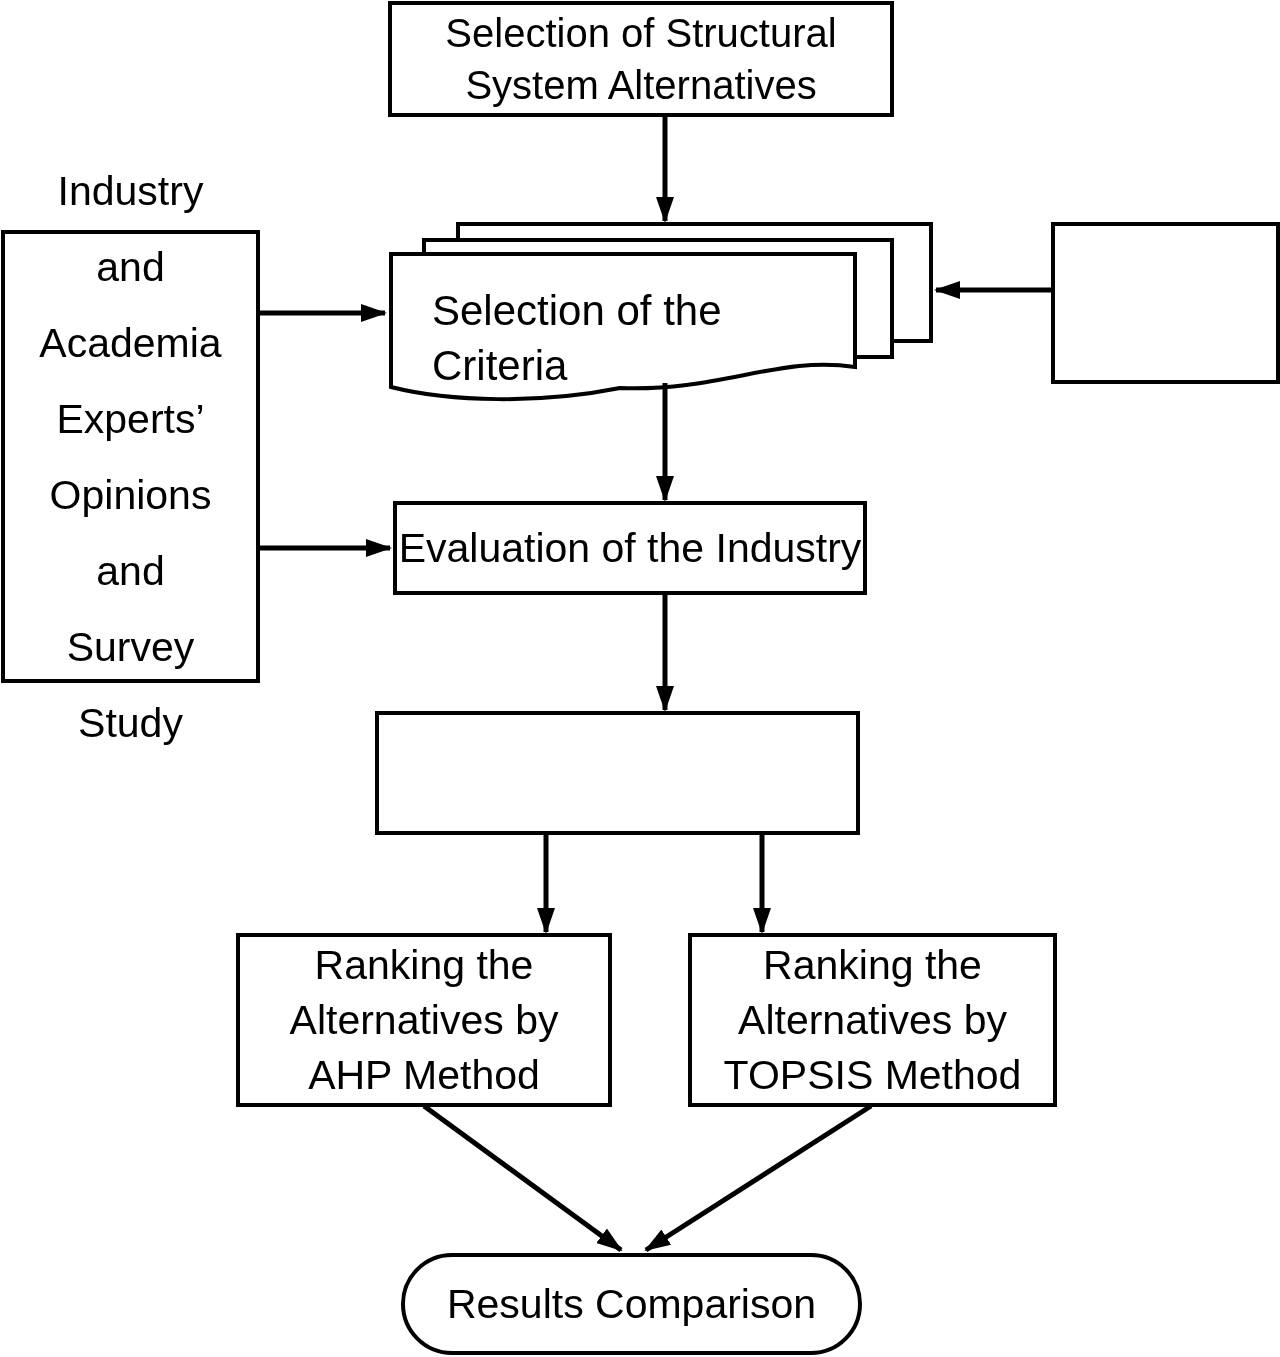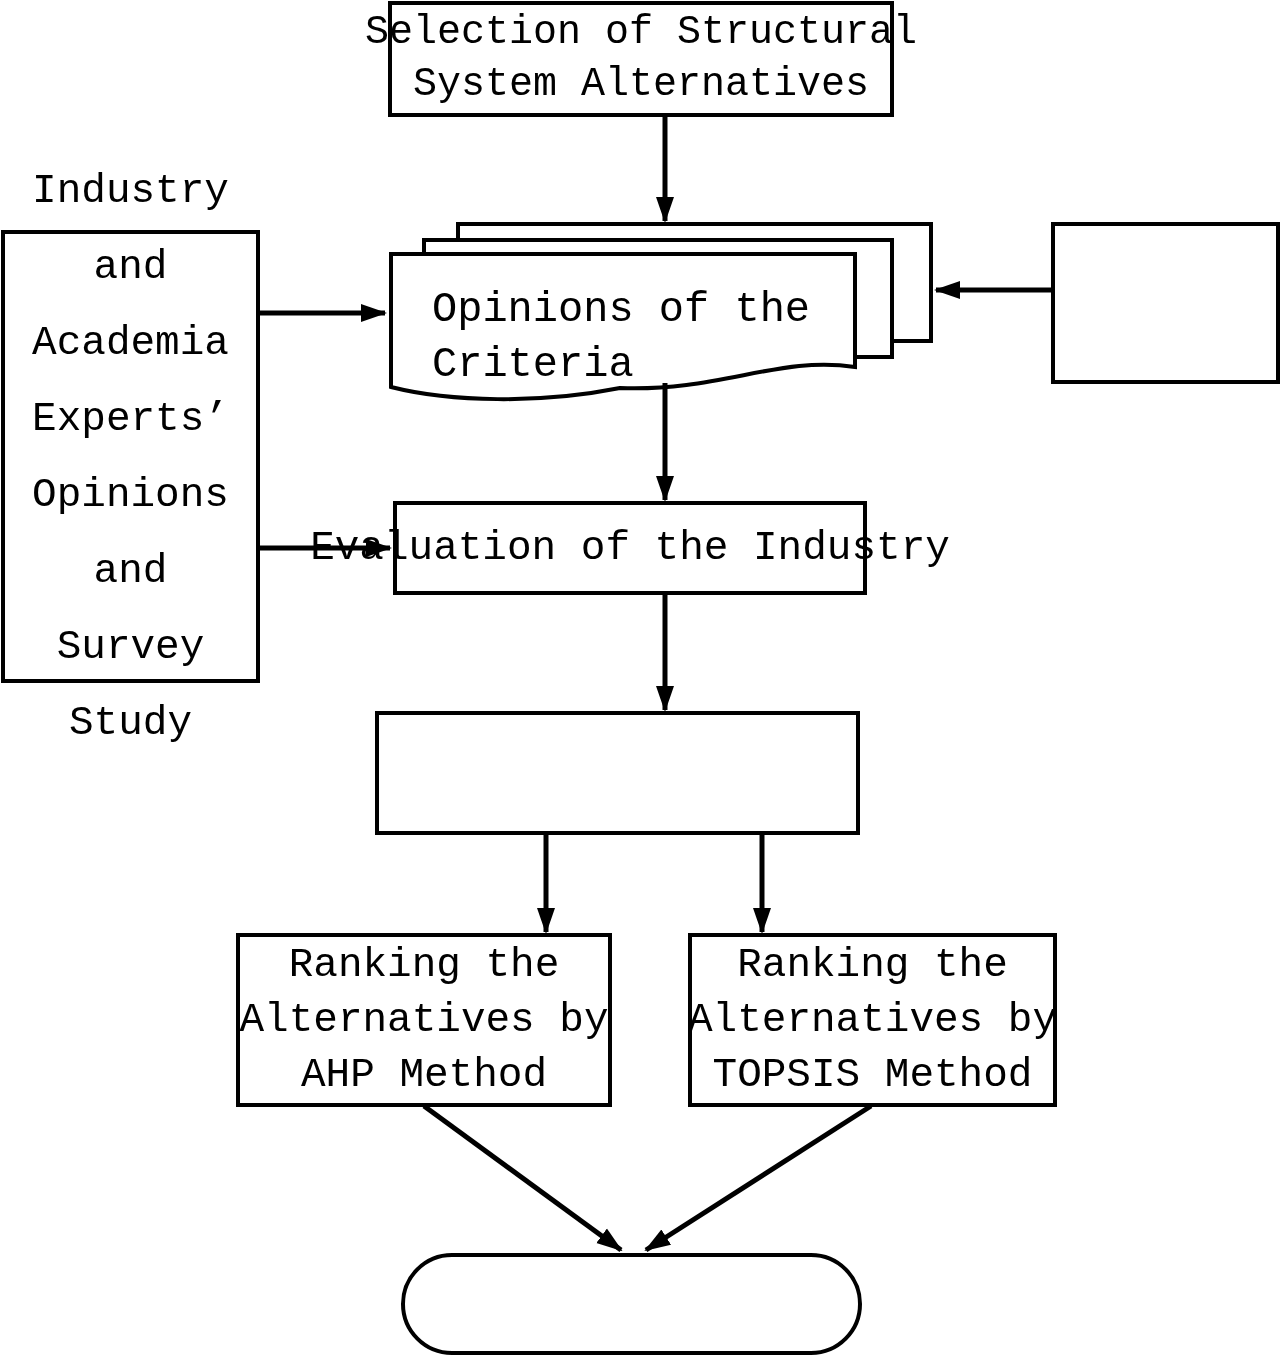--- a/index.html
+++ b/index.html
@@ -12,21 +12,21 @@
   }
   .layer { position: absolute; inset: 0; }
   svg.layer { width: 1280px; height: 1357px; }
   .lbl {
     position: absolute;
     display: flex;
     align-items: center;
     justify-content: center;
     text-align: center;
     white-space: pre;
-    font-family: Liberation Mono, monospace;
+    font-family: Liberation Sans, sans-serif;
     font-size: 41px;
     line-height: 54px;
     color: #000000;
   }
   .lbl-alternatives { left: 390px; top: 3px;    width: 502px; height: 112px; font-size: 40px; line-height: 52px; }
   .lbl-criteria     { left: 432px; top: 283px;  width: 420px; height: 110px;
                       justify-content: flex-start; align-items: flex-start; text-align: left; line-height: 55px; font-size: 42px; }
   .lbl-experts      { left: 3px;   top: 232px;  width: 255px; height: 449px; line-height: 76px; }
   .lbl-literature   { left: 1053px; top: 224px; width: 225px; height: 158px; }
   .lbl-evaluation   { left: 395px; top: 503px;  width: 470px; height: 90px; }
@@ -70,31 +70,32 @@
     <path class="edge" d="M258,548 L390,548" marker-end="url(#arrowhead)"></path>
     <path class="edge" d="M665,595 L665,710" marker-end="url(#arrowhead)"></path>
     <path class="edge" d="M546,835 L546,932" marker-end="url(#arrowhead)"></path>
     <path class="edge" d="M762,835 L762,932" marker-end="url(#arrowhead)"></path>
     <path class="edge" d="M424,1106 L621,1250" marker-end="url(#arrowhead)"></path>
     <path class="edge" d="M871,1106 L646,1250" marker-end="url(#arrowhead)"></path>
   </svg>
 
   <div class="lbl lbl-alternatives">Selection of Structural
 System Alternatives</div>
-  <div class="lbl lbl-criteria">Opinions of the
+  <div class="lbl lbl-criteria">Selection of the
 Criteria</div>
   <div class="lbl lbl-experts">Industry
 and
 Academia
 Experts’
 Opinions
 and
 Survey
 Study</div>
   <div class="lbl lbl-evaluation">Evaluation of the Industry</div>
   <div class="lbl lbl-rank-ahp">Ranking the
 Alternatives by
 AHP Method</div>
   <div class="lbl lbl-rank-topsis">Ranking the
 Alternatives by
 TOPSIS Method</div>
+  <div class="lbl lbl-results">Results Comparison</div>
 
 </div>
 
 </body></html>

